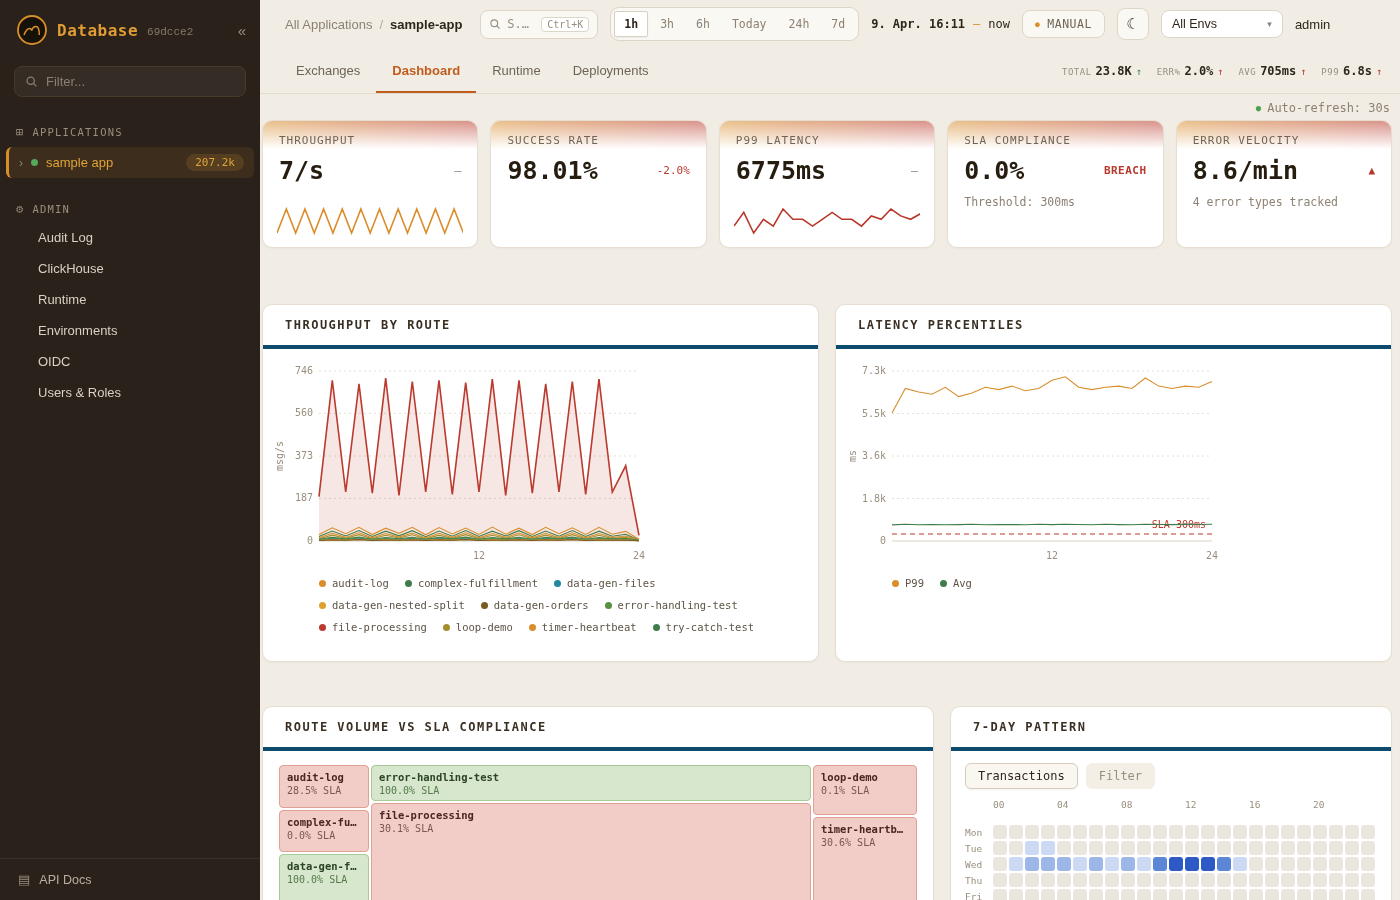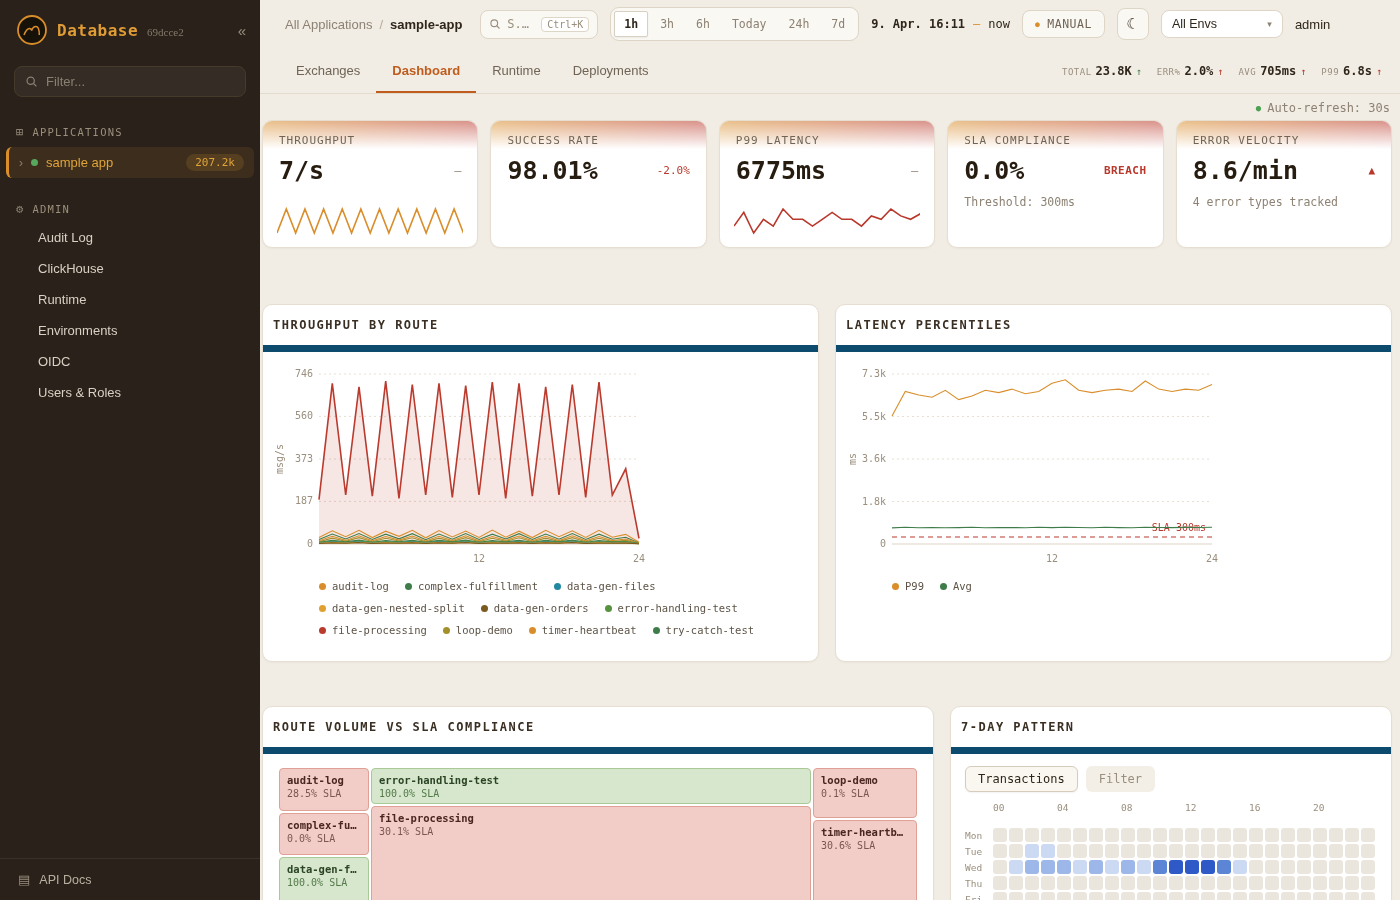--- a/index.html
+++ b/index.html
@@ -5,21 +5,21 @@
   *{box-sizing:border-box;margin:0;padding:0}
   html,body{width:1400px;height:900px;overflow:hidden}
   body{font-family:"DejaVu Sans Mono",monospace;background:#f1ede5;color:#2f261b}
   .app{display:flex;height:100%}
 
   
   .sidebar{width:260px;min-width:260px;background:#2a211a;color:#cfc7ba;display:flex;flex-direction:column;font-family:"Liberation Sans",sans-serif}
   .sb-header{display:flex;align-items:center;gap:9px;padding:14px 14px 10px 16px}
   .logo-mark{width:32px;height:32px;flex:0 0 32px}
   .logo-text{color:#e09c35;font-family:"DejaVu Sans Mono",monospace;font-weight:bold;font-size:16px;letter-spacing:.5px}
-  .logo-suffix{color:#847a6a;font-size:11px;font-family:Liberation Serif, serif;margin-top:3px}
+  .logo-suffix{color:#847a6a;font-size:11px;font-family:Liberation Mono, monospace;margin-top:3px}
   .collapse{margin-left:auto;color:#9a8f7e;font-size:15px;cursor:pointer}
   .sb-filter{margin:10px 14px 6px;display:flex;align-items:center;gap:8px;background:rgba(255,255,255,.05);border:1px solid #463a2b;border-radius:8px;padding:7px 10px;color:#8a8071}
   .sb-filter input{flex:1;background:transparent;border:0;outline:0;color:#cfc7ba;font:13px "Liberation Sans",sans-serif;min-width:0}
   .sb-filter input::placeholder{color:#8a8071}
   .sb-section{display:flex;align-items:center;gap:8px;padding:10px 16px 6px;margin-top:12px;color:#9b8f7b;font-family:"DejaVu Sans Mono",monospace;font-size:10.5px;letter-spacing:1.2px}
   .sec-icon{font-size:12px;color:#8a8071}
   .sb-app-item{margin:2px 6px;padding:7px 10px;display:flex;align-items:center;gap:8px;background:rgba(224,156,53,.10);border-left:3px solid #d98e2b;border-radius:6px;cursor:pointer}
   .chev{color:#8a8071;font-size:12px}
   .dot-green{width:7px;height:7px;border-radius:50%;background:#57a85c}
   .app-label{color:#e0a338;font-size:13px}
@@ -77,21 +77,21 @@
   .aside-muted{color:#9a8f7e}
   .aside-red{color:#b9382c;font-size:11px}
   .aside-red-bold{color:#b9382c;font-size:11px;font-weight:bold;letter-spacing:.5px}
   .kpi-sub{margin-top:10px;font-size:11.5px;color:#8d8273}
   .kpi-spark{position:absolute;left:14px;right:14px;bottom:10px;height:34px;width:calc(100% - 28px)}
 
   
   .charts-row{display:flex;gap:16px;margin-top:56px}
   .charts-row .panel{height:358px}
   .panel{flex:1;background:#fff;border:1px solid #e6ded1;border-radius:10px;overflow:hidden;box-shadow:0 1px 2px rgba(70,55,30,.04)}
-  .panel header{padding:13px 10px;border-bottom:7px solid #0c4a6e}
+  .panel header{padding:13px 22px;border-bottom:4px solid #0c4a6e}
   .panel h2{font:bold 12px "DejaVu Sans Mono",monospace;letter-spacing:1.5px;color:#3a2f23}
   .chart-area{padding:8px 0 0 10px}
   svg .tick{font:10px "DejaVu Sans Mono",monospace;fill:#9a8f7e}
   .legend{display:flex;flex-wrap:wrap;gap:10px 16px;padding:6px 18px 12px 56px}
   .lg-item{display:inline-flex;align-items:center;gap:6px;font-size:10.5px;color:#5d5346;cursor:pointer}
   .lg-dot{width:7px;height:7px;border-radius:50%;flex:0 0 7px}
 
   
   .bottom-row{display:flex;gap:16px;margin-top:44px}
   .panel-wide{flex:0 0 672px}

